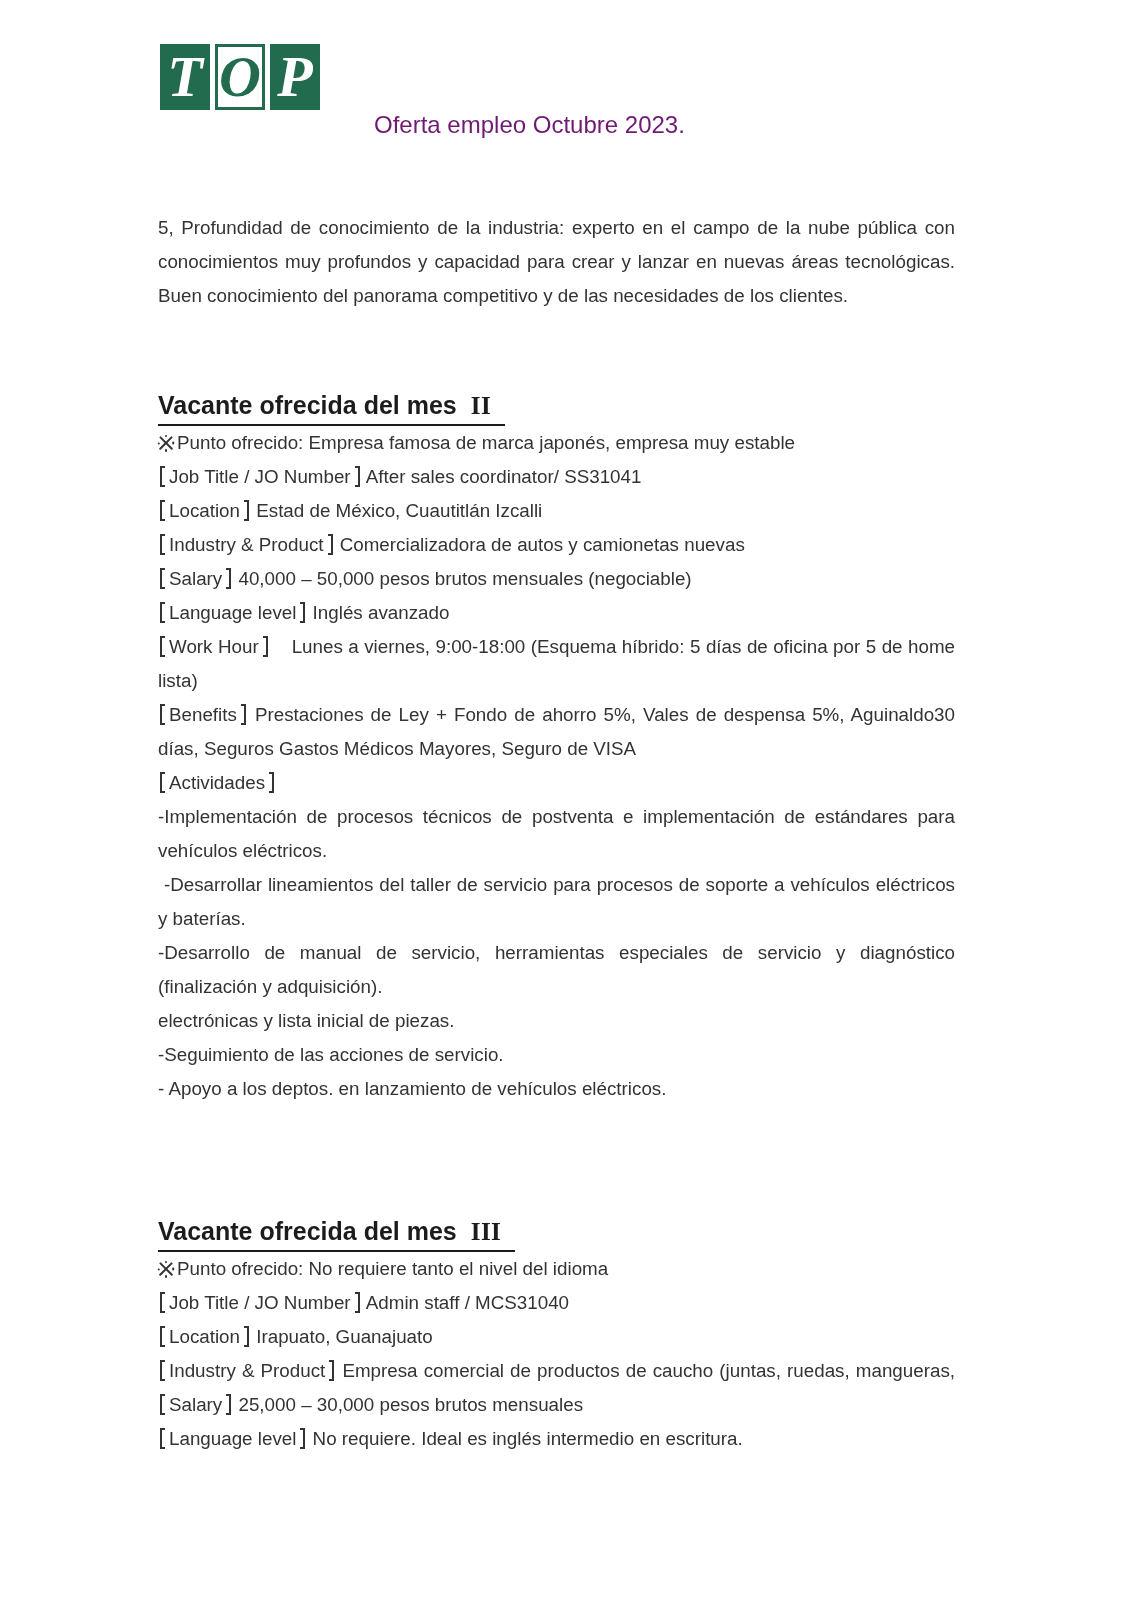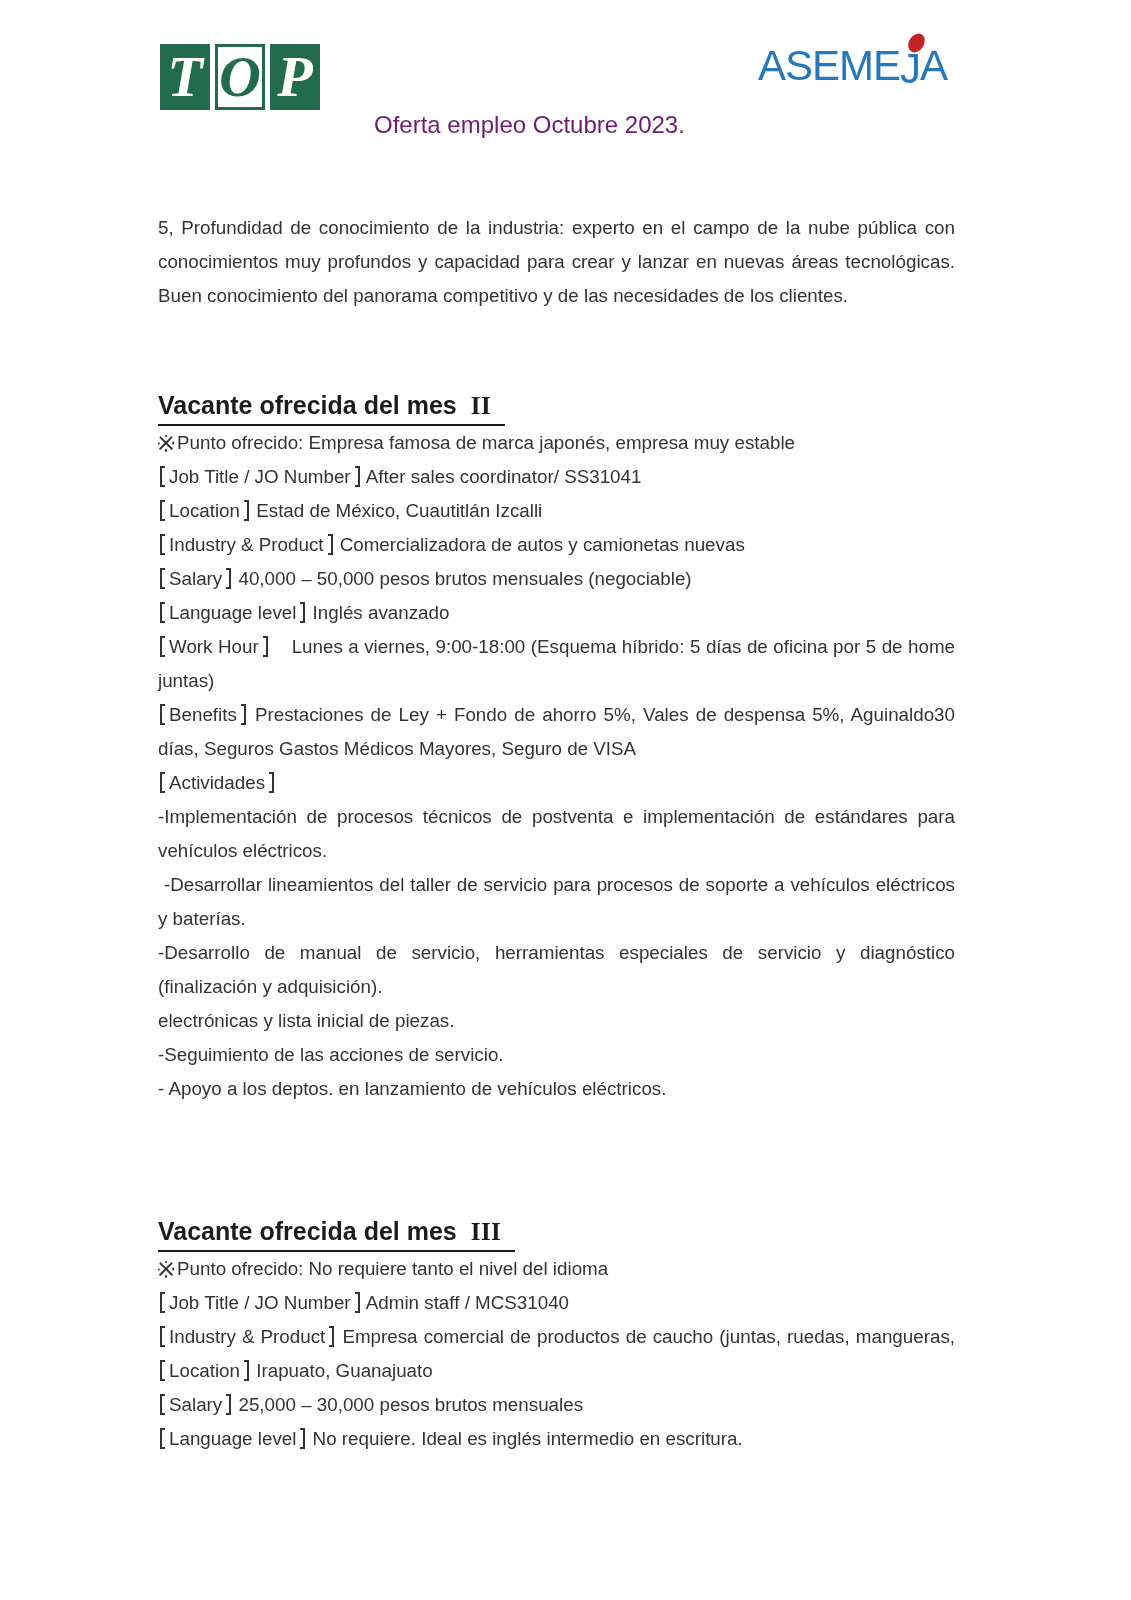--- a/index.html
+++ b/index.html
@@ -55,59 +55,58 @@
 <body>
 
 <div class="page" style="--green: #226b4e; --blue: #2478ba; --red: #c4232b; color: rgb(51, 51, 51);">
 
   <div class="top-logo">
     <div class="top-box">T</div>
     <div class="top-box mid">O</div>
     <div class="top-box">P</div>
   </div>
 
-  <div class="asemeja"><span>ASEME</span><span class="jj"><span>J</span><span class="dot"></span></span><span>A</span></div>
 
   <div class="doc-title">Oferta empleo Octubre 2023.</div>
 
   <div class="content">
     <div id="intro">
         <div class="line j">5, Profundidad de conocimiento de la industria: experto en el campo de la nube pública con</div>
         <div class="line j">conocimientos muy profundos y capacidad para crear y lanzar en nuevas áreas tecnológicas.</div>
         <div class="line">Buen conocimiento del panorama competitivo y de las necesidades de los clientes.</div>
       </div>
     <div id="sections">
         <div class="section">
           <div class="heading"><span class="ht">Vacante ofrecida del mes&nbsp;&nbsp;<span class="roman">II</span></span></div>
           <div class="line"><span class="ref"><i></i><i></i></span>Punto ofrecido: Empresa famosa de marca japonés, empresa muy estable</div>
           <div class="line"><span class="lb"></span>Job Title / JO Number<span class="rb"></span> After sales coordinator/ SS31041</div>
           <div class="line"><span class="lb"></span>Location<span class="rb"></span> Estad de México, Cuautitlán Izcalli</div>
           <div class="line"><span class="lb"></span>Industry &amp; Product<span class="rb"></span> Comercializadora de autos y camionetas nuevas</div>
           <div class="line"><span class="lb"></span>Salary<span class="rb"></span> 40,000 – 50,000 pesos brutos mensuales (negociable)</div>
           <div class="line"><span class="lb"></span>Language level<span class="rb"></span> Inglés avanzado</div>
           <div class="line j"><span class="lb"></span>Work Hour<span class="rb"></span>&nbsp;&nbsp;&nbsp;&nbsp;Lunes a viernes, 9:00-18:00 (Esquema híbrido: 5 días de oficina por 5 de home</div>
-          <div class="line">juntas)</div>
+          <div class="line">lista)</div>
           <div class="line j"><span class="lb"></span>Benefits<span class="rb"></span> Prestaciones de Ley + Fondo de ahorro 5%, Vales de despensa 5%, Aguinaldo30</div>
           <div class="line">días, Seguros Gastos Médicos Mayores, Seguro de VISA</div>
           <div class="line"><span class="lb"></span>Actividades<span class="rb"></span></div>
           <div class="line j">-Implementación de procesos técnicos de postventa e implementación de estándares para</div>
           <div class="line">vehículos eléctricos.</div>
           <div class="line j">&nbsp;-Desarrollar lineamientos del taller de servicio para procesos de soporte a vehículos eléctricos</div>
           <div class="line">y baterías.</div>
           <div class="line j">-Desarrollo de manual de servicio, herramientas especiales de servicio y diagnóstico</div>
           <div class="line">(finalización y adquisición).</div>
           <div class="line">electrónicas y lista inicial de piezas.</div>
           <div class="line">-Seguimiento de las acciones de servicio.</div>
           <div class="line">- Apoyo a los deptos. en lanzamiento de vehículos eléctricos.</div>
         </div>
         <div class="section">
           <div class="heading"><span class="ht">Vacante ofrecida del mes&nbsp;&nbsp;<span class="roman">III</span></span></div>
           <div class="line"><span class="ref"><i></i><i></i></span>Punto ofrecido: No requiere tanto el nivel del idioma</div>
           <div class="line"><span class="lb"></span>Job Title / JO Number<span class="rb"></span> Admin staff / MCS31040</div>
+          <div class="line"><span class="lb"></span>Location<span class="rb"></span> Irapuato, Guanajuato</div>
           <div class="line j"><span class="lb"></span>Industry &amp; Product<span class="rb"></span> Empresa comercial de productos de caucho (juntas, ruedas, mangueras,</div>
-          <div class="line"><span class="lb"></span>Location<span class="rb"></span> Irapuato, Guanajuato</div>
           <div class="line"><span class="lb"></span>Salary<span class="rb"></span> 25,000 – 30,000 pesos brutos mensuales</div>
           <div class="line"><span class="lb"></span>Language level<span class="rb"></span> No requiere. Ideal es inglés intermedio en escritura.</div>
         </div>
       </div>
   </div>
 
 </div>
 
 </body></html>

